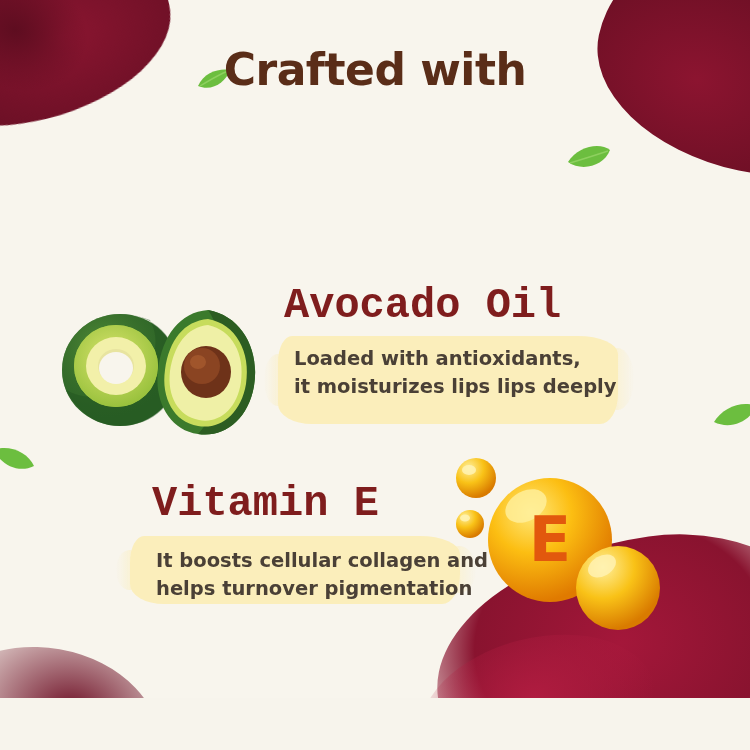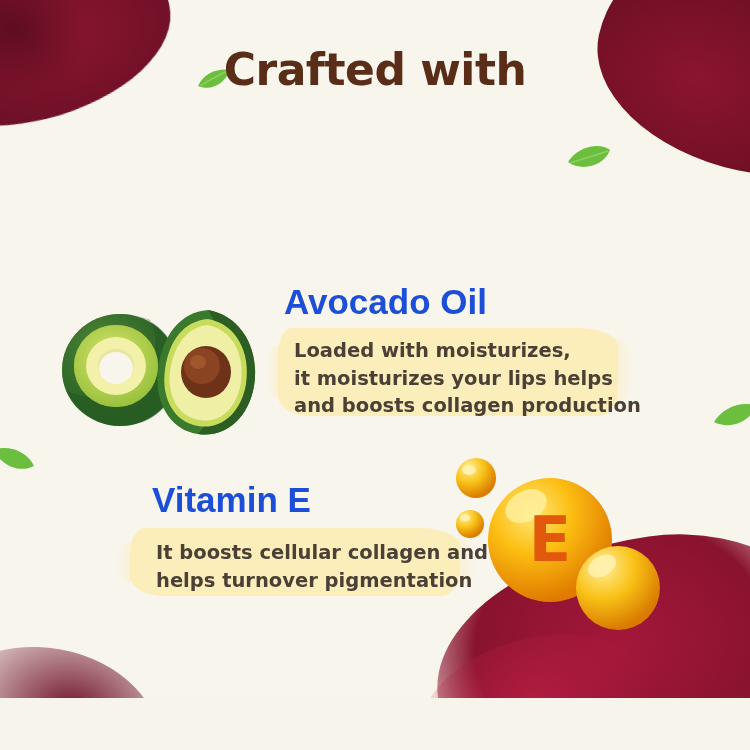--- a/index.html
+++ b/index.html
@@ -113,24 +113,24 @@
     color: #6cbe3f;
     line-height: 1.05;
     margin-top: 2px;
   }
 
   
   .block {
     position: absolute;
   }
   .ing-title {
-    font-family: Liberation Sans, sans-serif;
+    font-family: Liberation Mono, monospace;
     font-weight: bold;
-    font-size: 35px;
-    color: #1d4ed8;
+    font-size: 42px;
+    color: #7f1d1d;
     letter-spacing: 0px;
     white-space: nowrap;
   }
   .brush {
     position: absolute;
     background: #fbeebb;
     border-radius: 14px 40px 18px 34px / 26px 18px 30px 20px;
     filter: blur(0.2px);
   }
   .brush:after {
@@ -245,23 +245,22 @@
         <stop offset="100%" stop-color="#8fbc35"></stop>
       </radialGradient>
     </defs>
   </svg>
 
   <div class="block" style="left:284px; top:282px; width:400px;">
     <div class="ing-title">Avocado Oil</div>
     <div style="position:relative; margin-top:8px; height:90px;">
       <div class="brush" style="left:-6px; top:-2px; width:340px; height:88px;"></div>
       <div class="ing-desc" style="padding:7px 0 0 10px;">
-        <span class="line">Loaded with moisturizes,</span>
-        <span class="line">it moisturizes your lips helps</span>
-        <span class="line">and boosts collagen production</span>
+        <span class="line">Loaded with antioxidants,</span>
+        <span class="line">it moisturizes lips lips deeply</span>
       </div>
     </div>
   </div>
 
   <svg class="vite" viewBox="0 0 230 200">
     <defs>
       <radialGradient id="drop1" cx="35%" cy="28%" r="72%">
         <stop offset="0%" stop-color="#ffe87a"></stop>
         <stop offset="45%" stop-color="#fcbe12"></stop>
         <stop offset="100%" stop-color="#e07a00"></stop>

